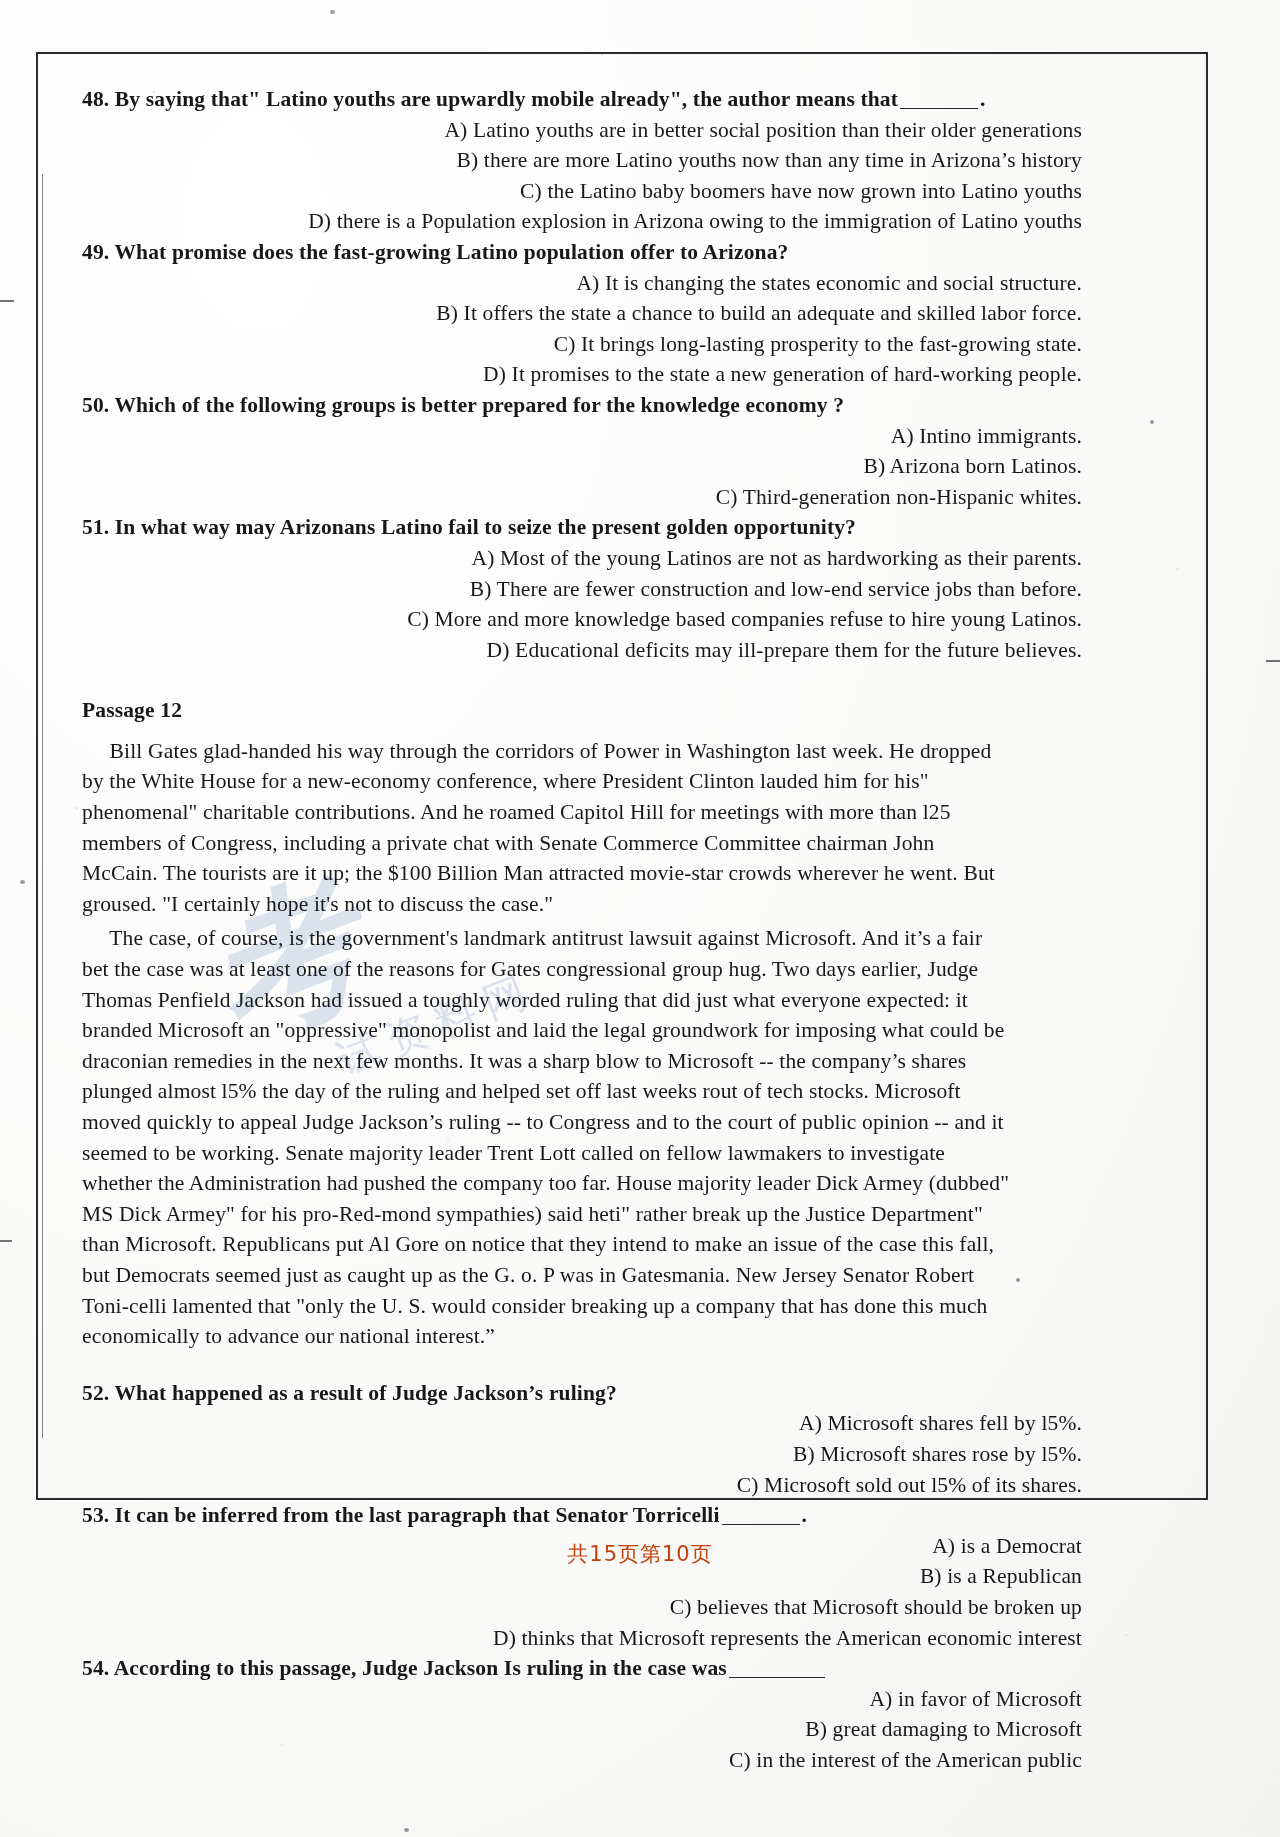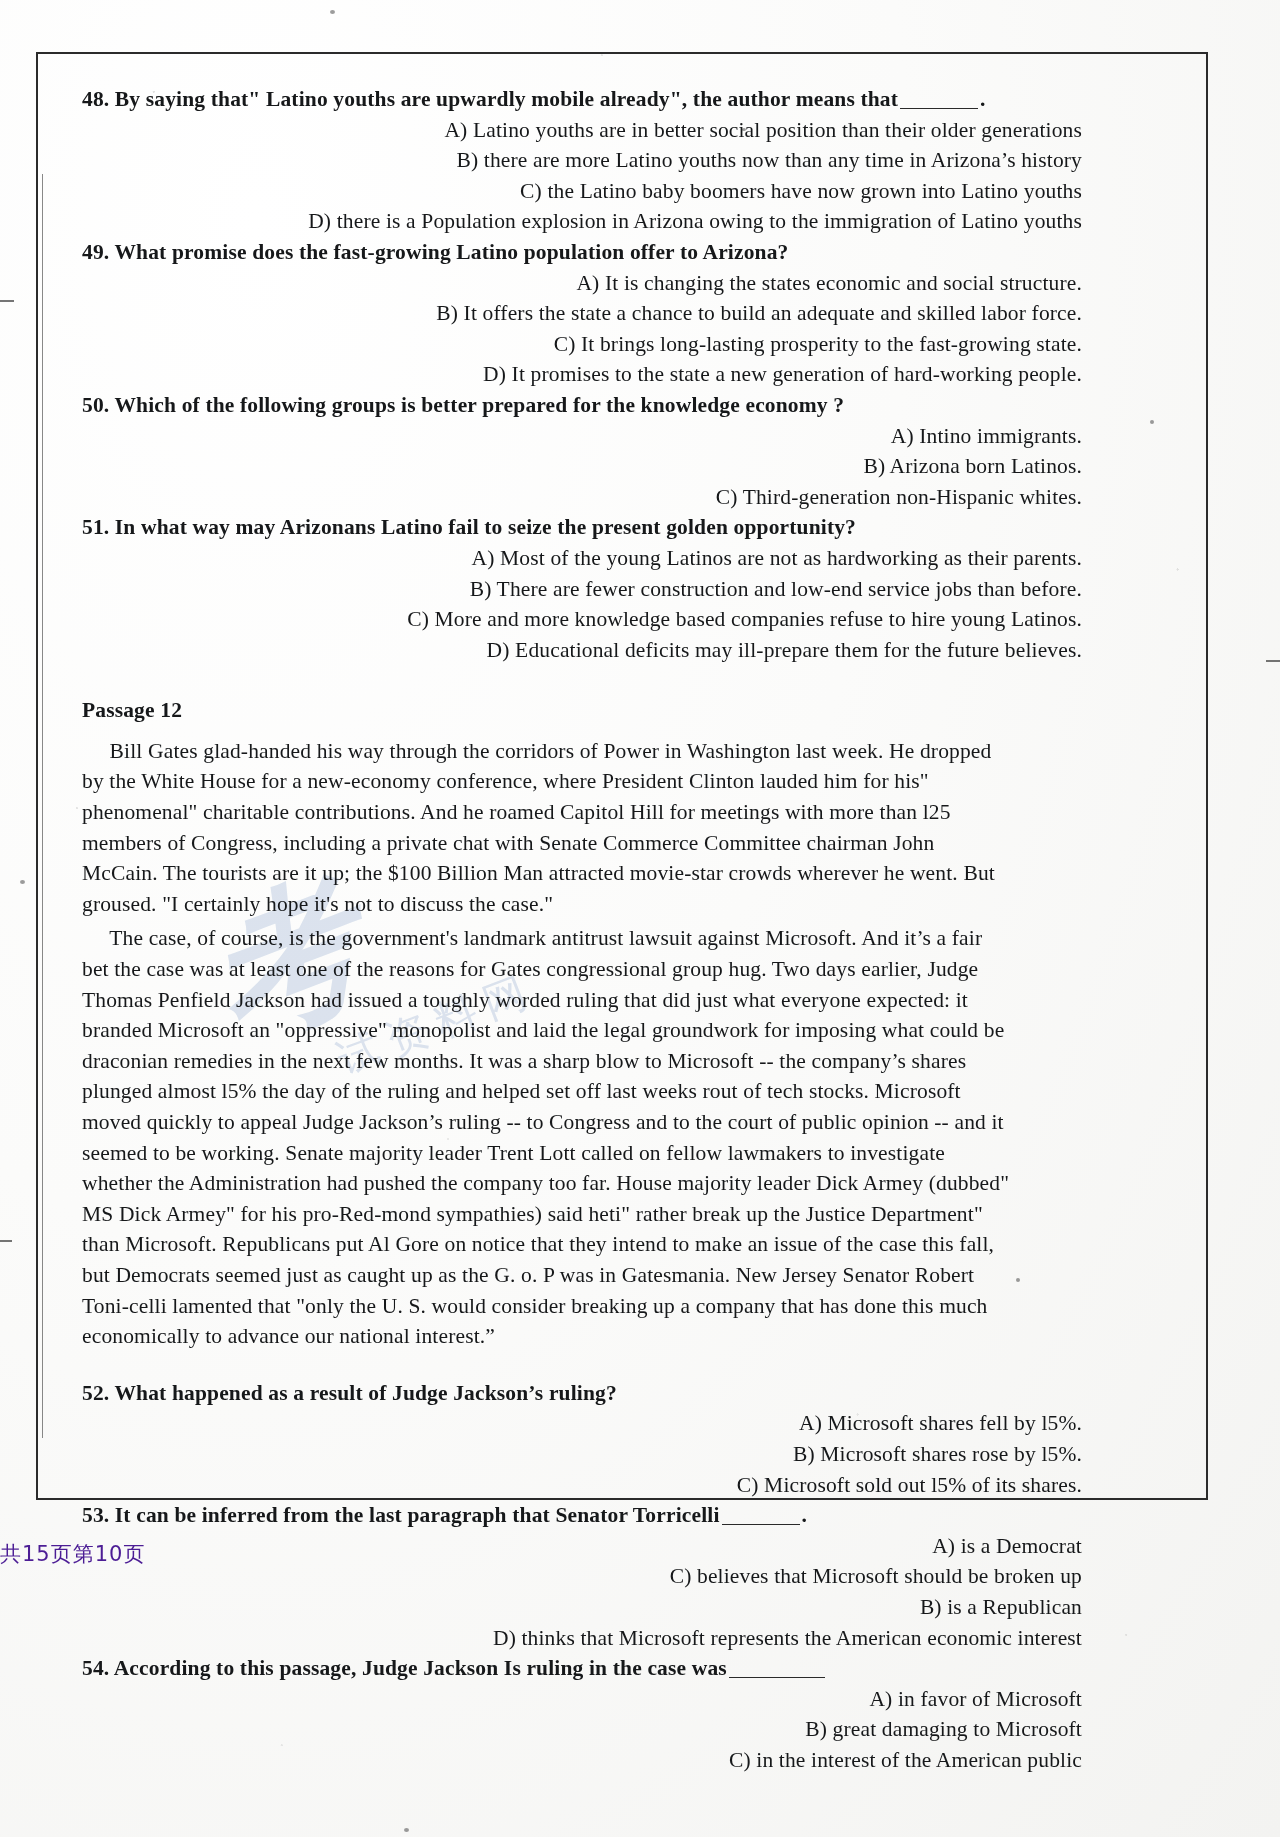--- a/index.html
+++ b/index.html
@@ -140,24 +140,24 @@
     margin-top: -18px;
     margin-left: 90px;
   }
 
   
   #footer {
     position: absolute;
     left: 0;
     right: 0;
     top: 1540px;
-    text-align: left;
+    text-align: center;
     font-family: "DejaVu Sans", "Liberation Sans", sans-serif;
     font-size: 21px;
-    color: #4c1d95;
+    color: #c2410c;
     letter-spacing: 1px;
   }
   
   .speck {
     position: absolute;
     background: #4a4a4a;
     border-radius: 50%;
     opacity: .55;
   }
   .tick {
@@ -241,22 +241,22 @@
         </div>
     </div>
 
     <div id="questions-bottom" class="gap-before">
         <div class="qline"><span>52. What happened as a result of Judge Jackson’s ruling?</span></div>
         <div class="optline">A) Microsoft shares fell by l5%.</div>
         <div class="optline">B) Microsoft shares rose by l5%.</div>
         <div class="optline">C) Microsoft sold out l5% of its shares.</div>
         <div class="qline"><span>53. It can be inferred from the last paragraph that Senator Torricelli</span><span class="blank"></span><span>.</span></div>
         <div class="optline">A) is a Democrat</div>
+        <div class="optline">B) is a Republican</div>
         <div class="optline">C) believes that Microsoft should be broken up</div>
-        <div class="optline">B) is a Republican</div>
         <div class="optline">D) thinks that Microsoft represents the American economic interest</div>
         <div class="qline"><span>54. According to this passage, Judge Jackson Is ruling in the case was</span><span class="blank blank-lg"></span></div>
         <div class="optline">A) in favor of Microsoft</div>
         <div class="optline">B) great damaging to Microsoft</div>
         <div class="optline">C) in the interest of the American public</div>
       </div>
 
   </div>
 </div>
 

